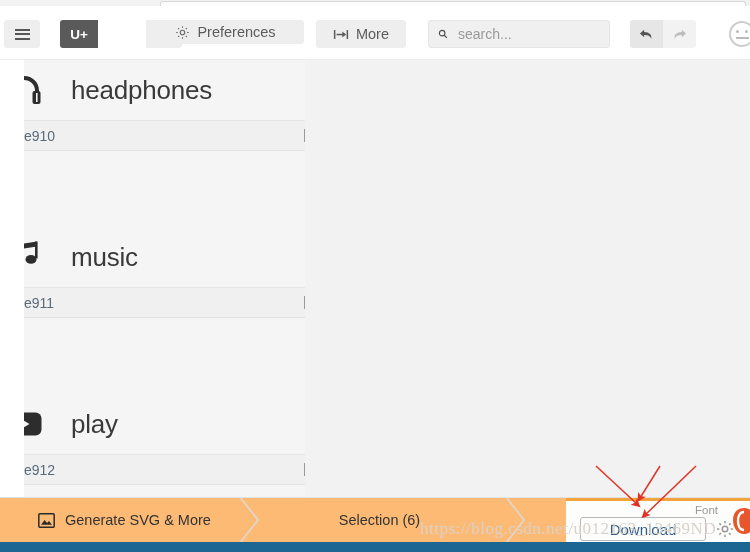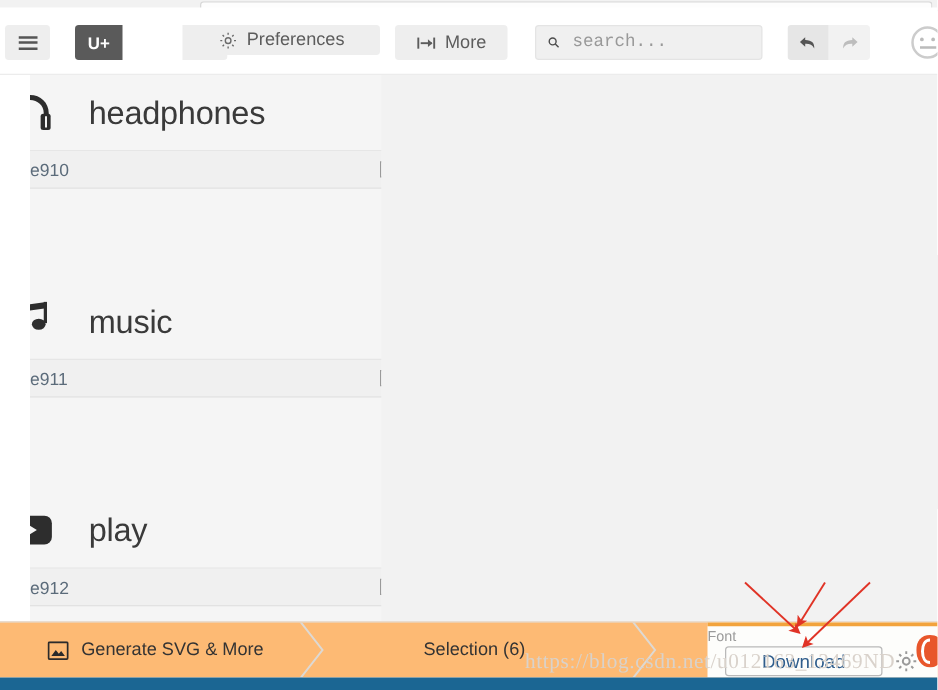--- a/index.html
+++ b/index.html
@@ -97,21 +97,21 @@
     width: 182px; height: 28px;
     background: #f0f0f0;
     border: 1px solid #e4e4e4;
     border-radius: 3px;
     display: flex; align-items: center; gap: 8px;
     padding: 0 9px;
     box-sizing: border-box;
   }
   #search-input {
     border: none; background: transparent; outline: none;
-    font-family: Liberation Mono, monospace;
+    font-family: Liberation Sans, sans-serif;
     font-size: 14px; color: #a16207;
     width: 140px;
   }
   #search-input::placeholder { color: #999; }
 
   #btn-group-undo {
     position: absolute; left: 630px; top: 12px;
     height: 28px; display: flex; border-radius: 3px; overflow: hidden;
   }
   #btn-undo, #btn-redo {
@@ -242,21 +242,21 @@
   #tab-font {
     position: absolute; left: 566px; top: 0;
     width: 184px; height: 44px;
     border-top: 3px solid #f2a33c;
     background: #fdfdfb;
     box-sizing: border-box;
     cursor: pointer;
   }
   #tab-font-label {
     position: absolute; left: 0; top: 3px;
-    width: 152px; text-align: left;
+    width: 152px; text-align: right;
     font-size: 11.5px; color: #9a9a9a;
   }
   #btn-download {
     position: absolute; left: 14px; top: 16px;
     width: 126px; height: 24px;
     background: #fdfdfb;
     border: 1px solid #b9b9b9;
     border-radius: 3px;
     color: #2f5d8c;
     font-size: 15px;

